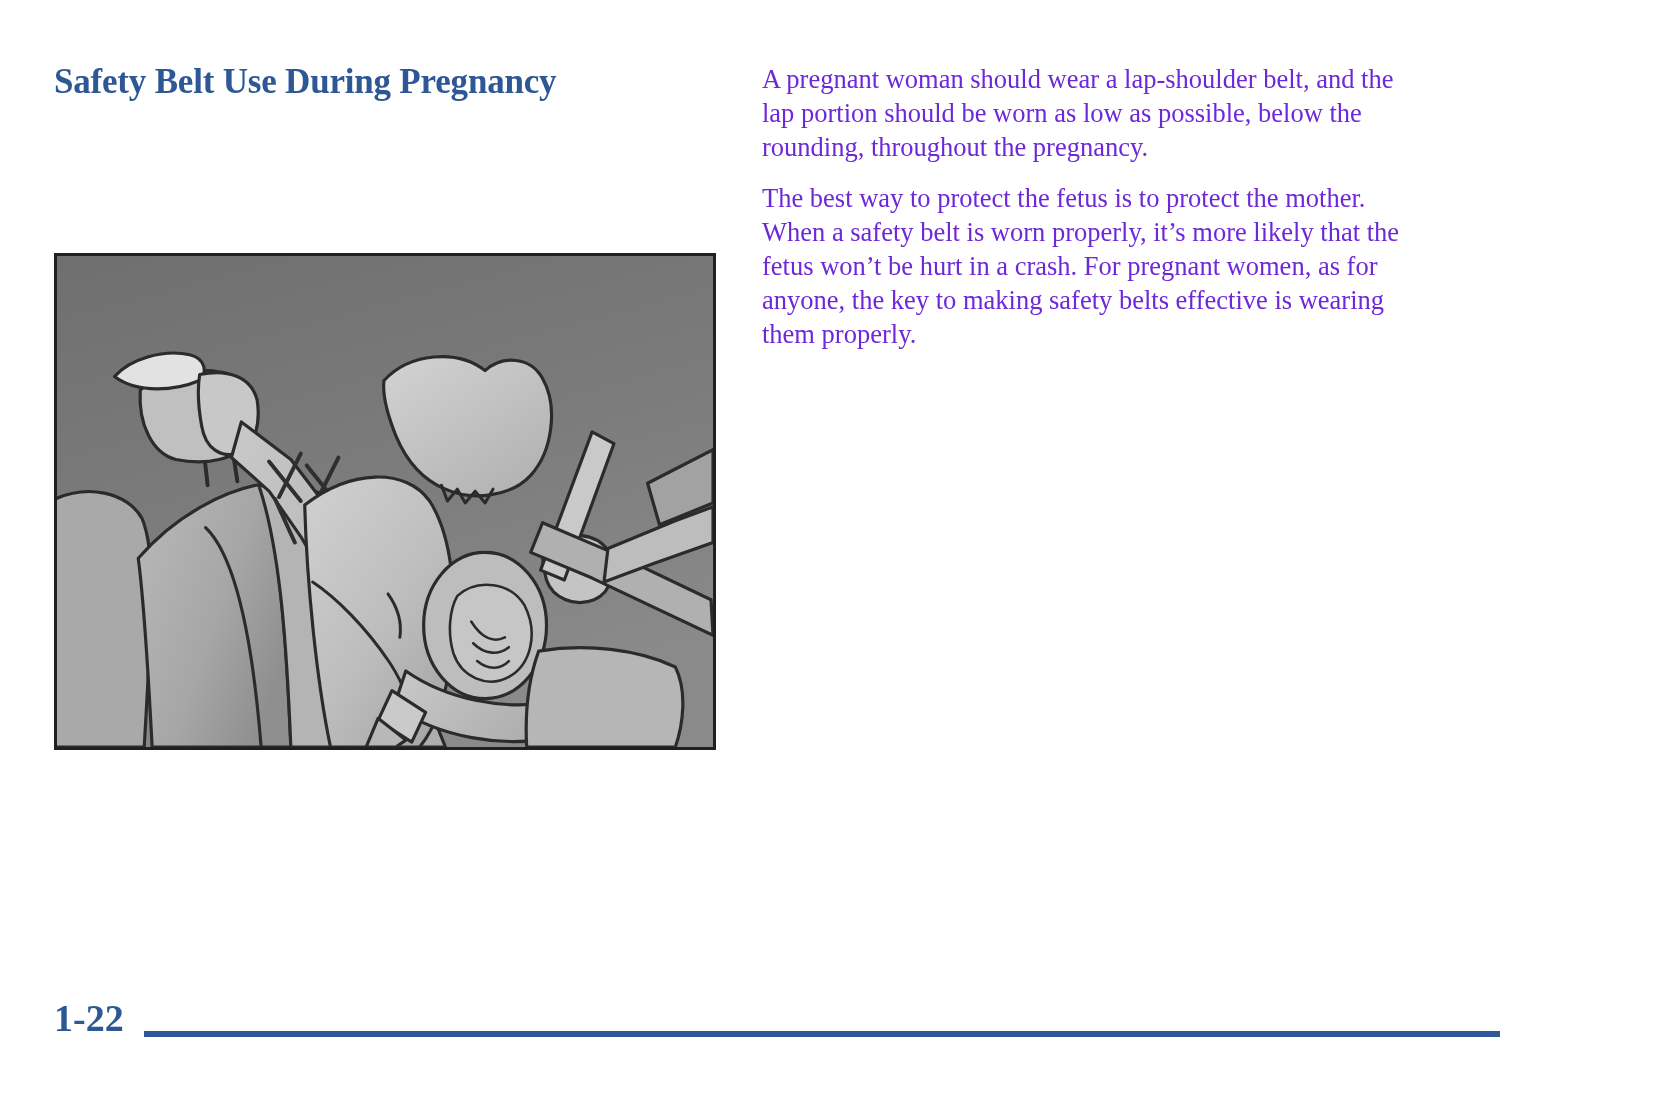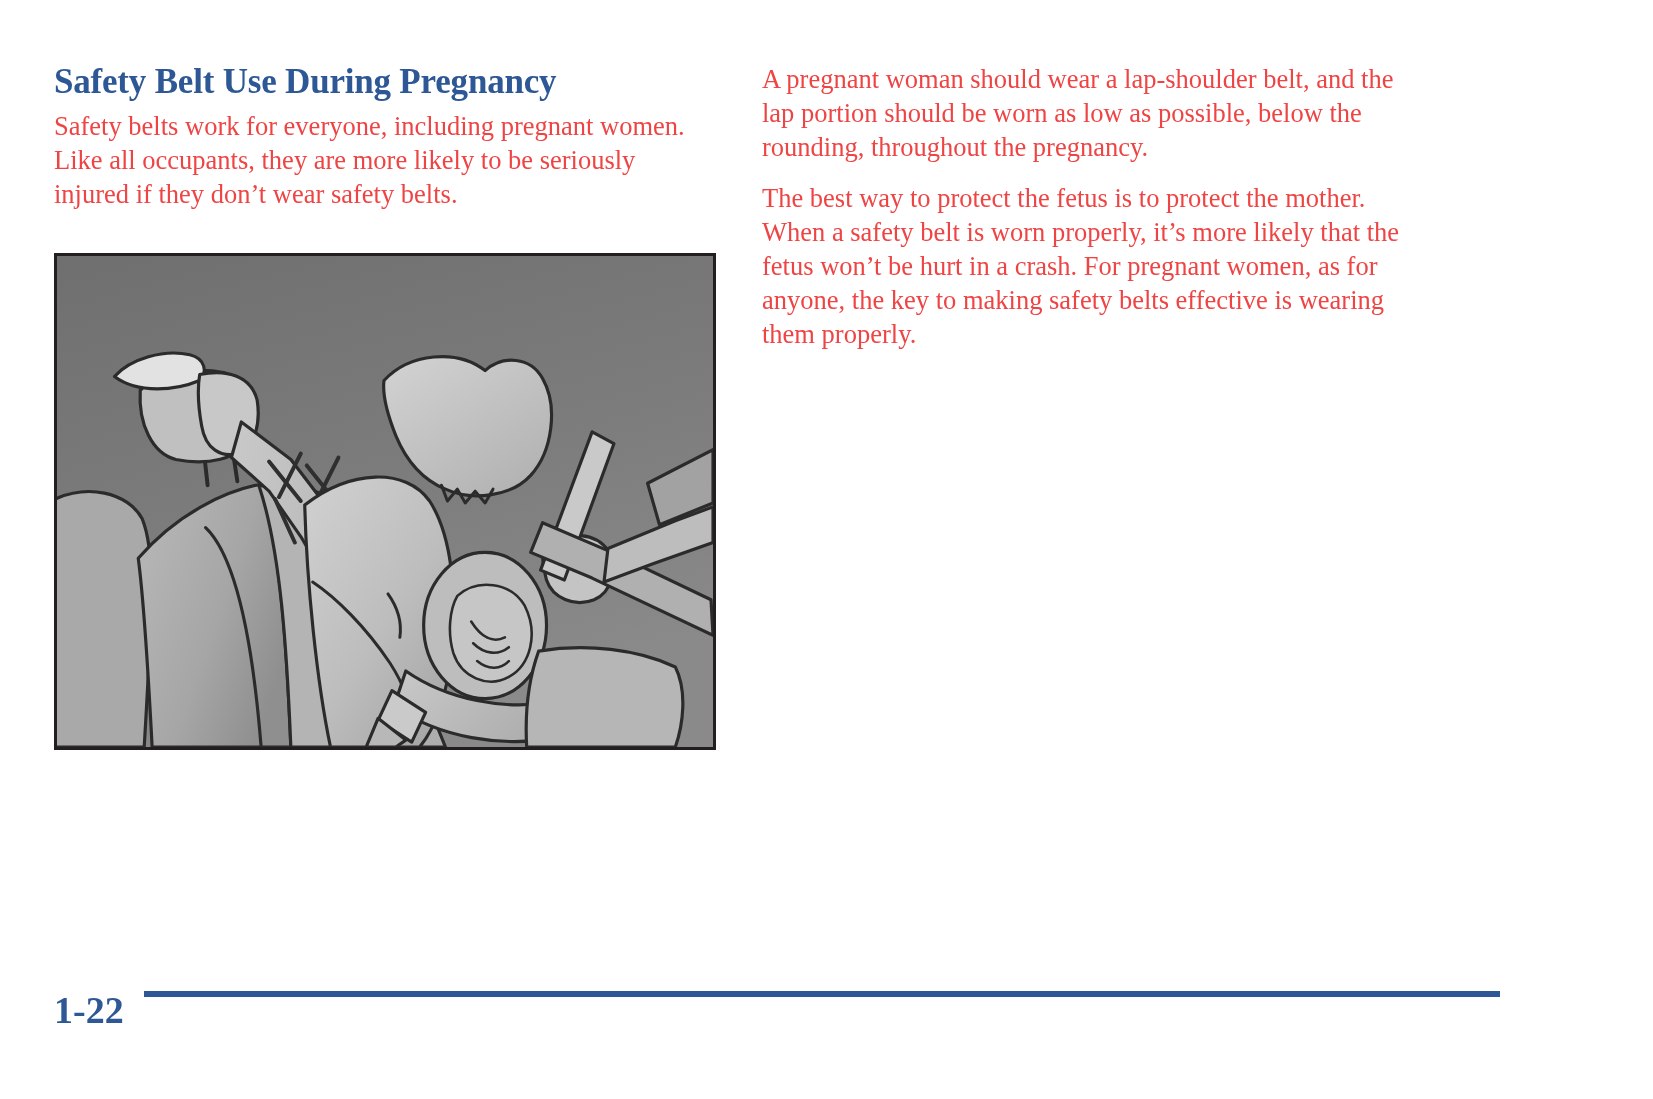--- a/index.html
+++ b/index.html
@@ -43,21 +43,21 @@
     letter-spacing: -0.2px;
   }
   .col-right h2.section-heading {
     margin-top: 26px;
   }
 
   p.body-text {
     margin: 0 0 17px 0;
     font-size: 26.5px;
     line-height: 1.285;
-    color: #ef4444;
+    color: #6d28d9;
     text-align: left;
   }
   p.body-text:last-child { margin-bottom: 0; }
 
   
   .figure {
     position: absolute;
     left: 54px;
     top: 253px;
     width: 662px;
@@ -70,21 +70,21 @@
   .figure svg { display: block; width: 100%; height: 100%; }
 
   
   .footer {
     position: absolute;
     left: 54px;
     bottom: 62px;
     width: 1446px;
     height: 46px;
     display: flex;
-    align-items: flex-start;
+    align-items: flex-end;
   }
   .page-number {
     font-family: "Liberation Serif", "DejaVu Serif", serif;
     font-weight: bold;
     font-size: 38px;
     color: #2d5795;
     line-height: 1;
     white-space: nowrap;
   }
   .footer-rule {
@@ -96,21 +96,20 @@
 </style>
 </head>
 <body>
 
 <div class="page">
 
   <div class="columns">
 
     <div class="col col-left">
       <h2 class="section-heading">Safety Belt Use During Pregnancy</h2>
-      <p class="body-text">Safety belts work for everyone, including pregnant women. Like all occupants, they are more likely to be seriously injured if they don’t wear safety belts.</p>
     </div>
 
     <div class="col col-right">
       <p class="body-text">A pregnant woman should wear a lap-shoulder belt, and the lap portion should be worn as low as possible, below the rounding, throughout the pregnancy.</p>
       <p class="body-text">The best way to protect the fetus is to protect the mother. When a safety belt is worn properly, it’s more likely that the fetus won’t be hurt in a crash. For pregnant women, as for anyone, the key to making safety belts effective is wearing them properly.</p>
     </div>
 
   </div>
 
   <div class="figure">

